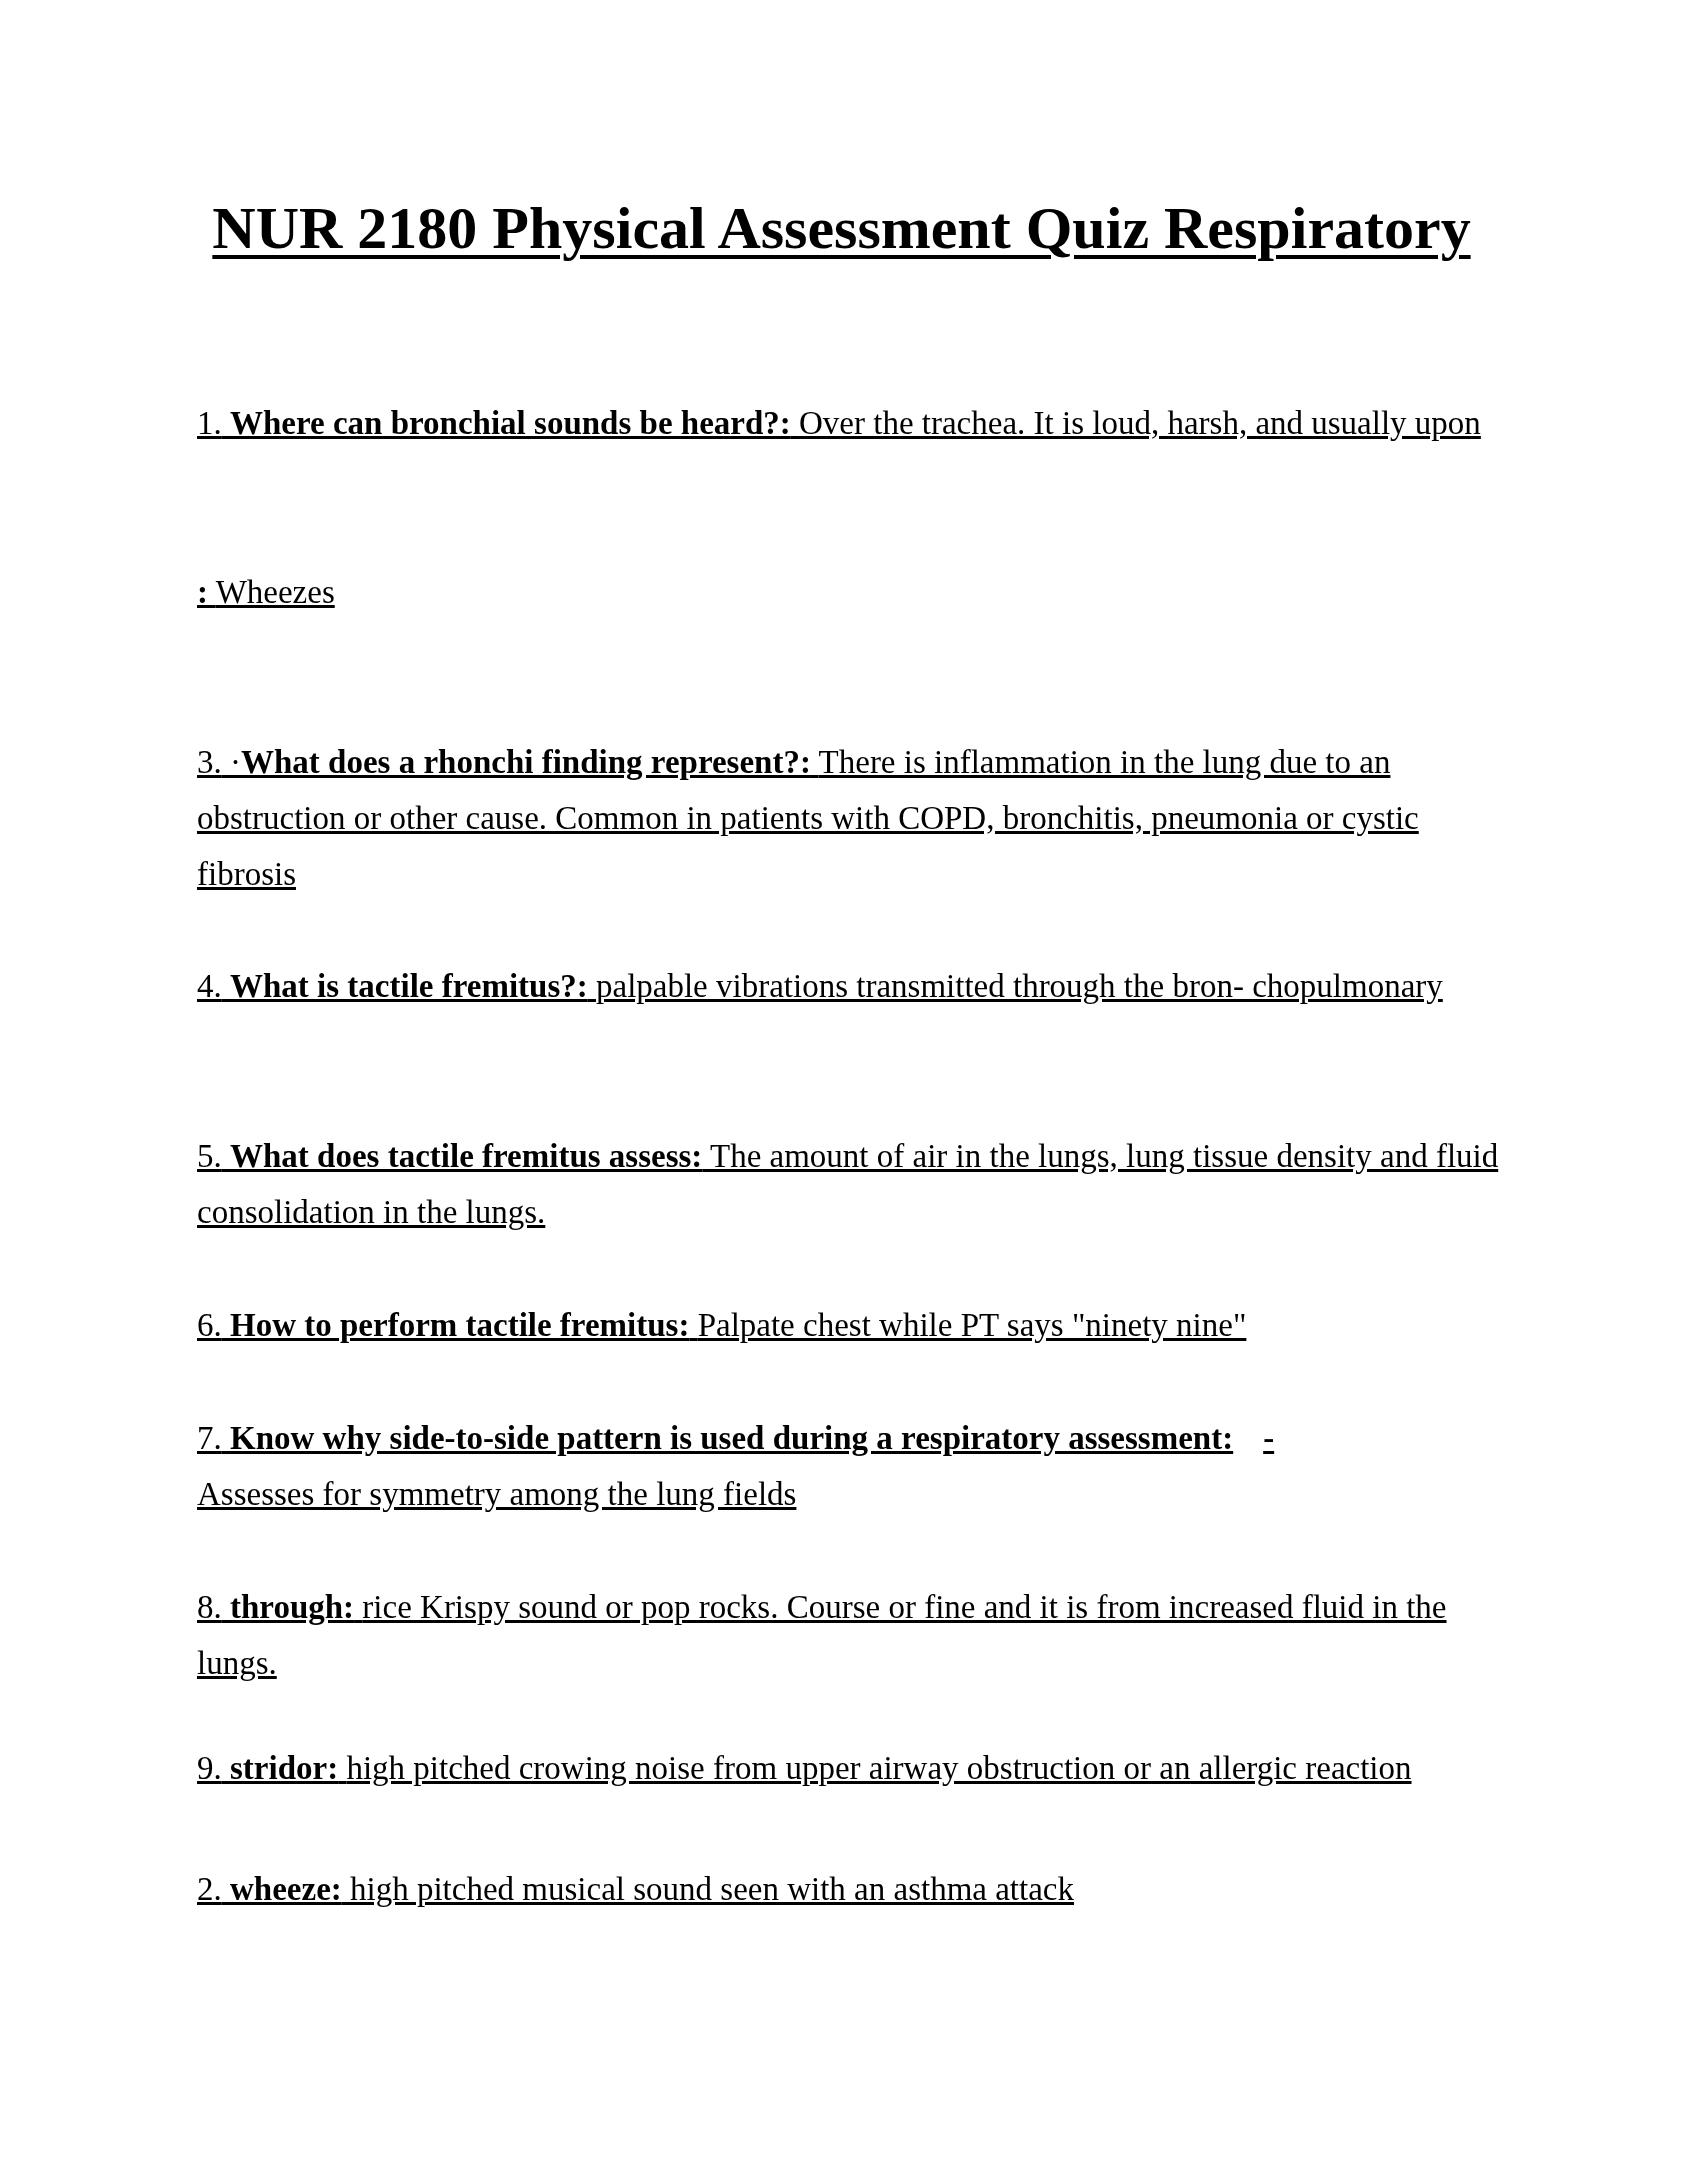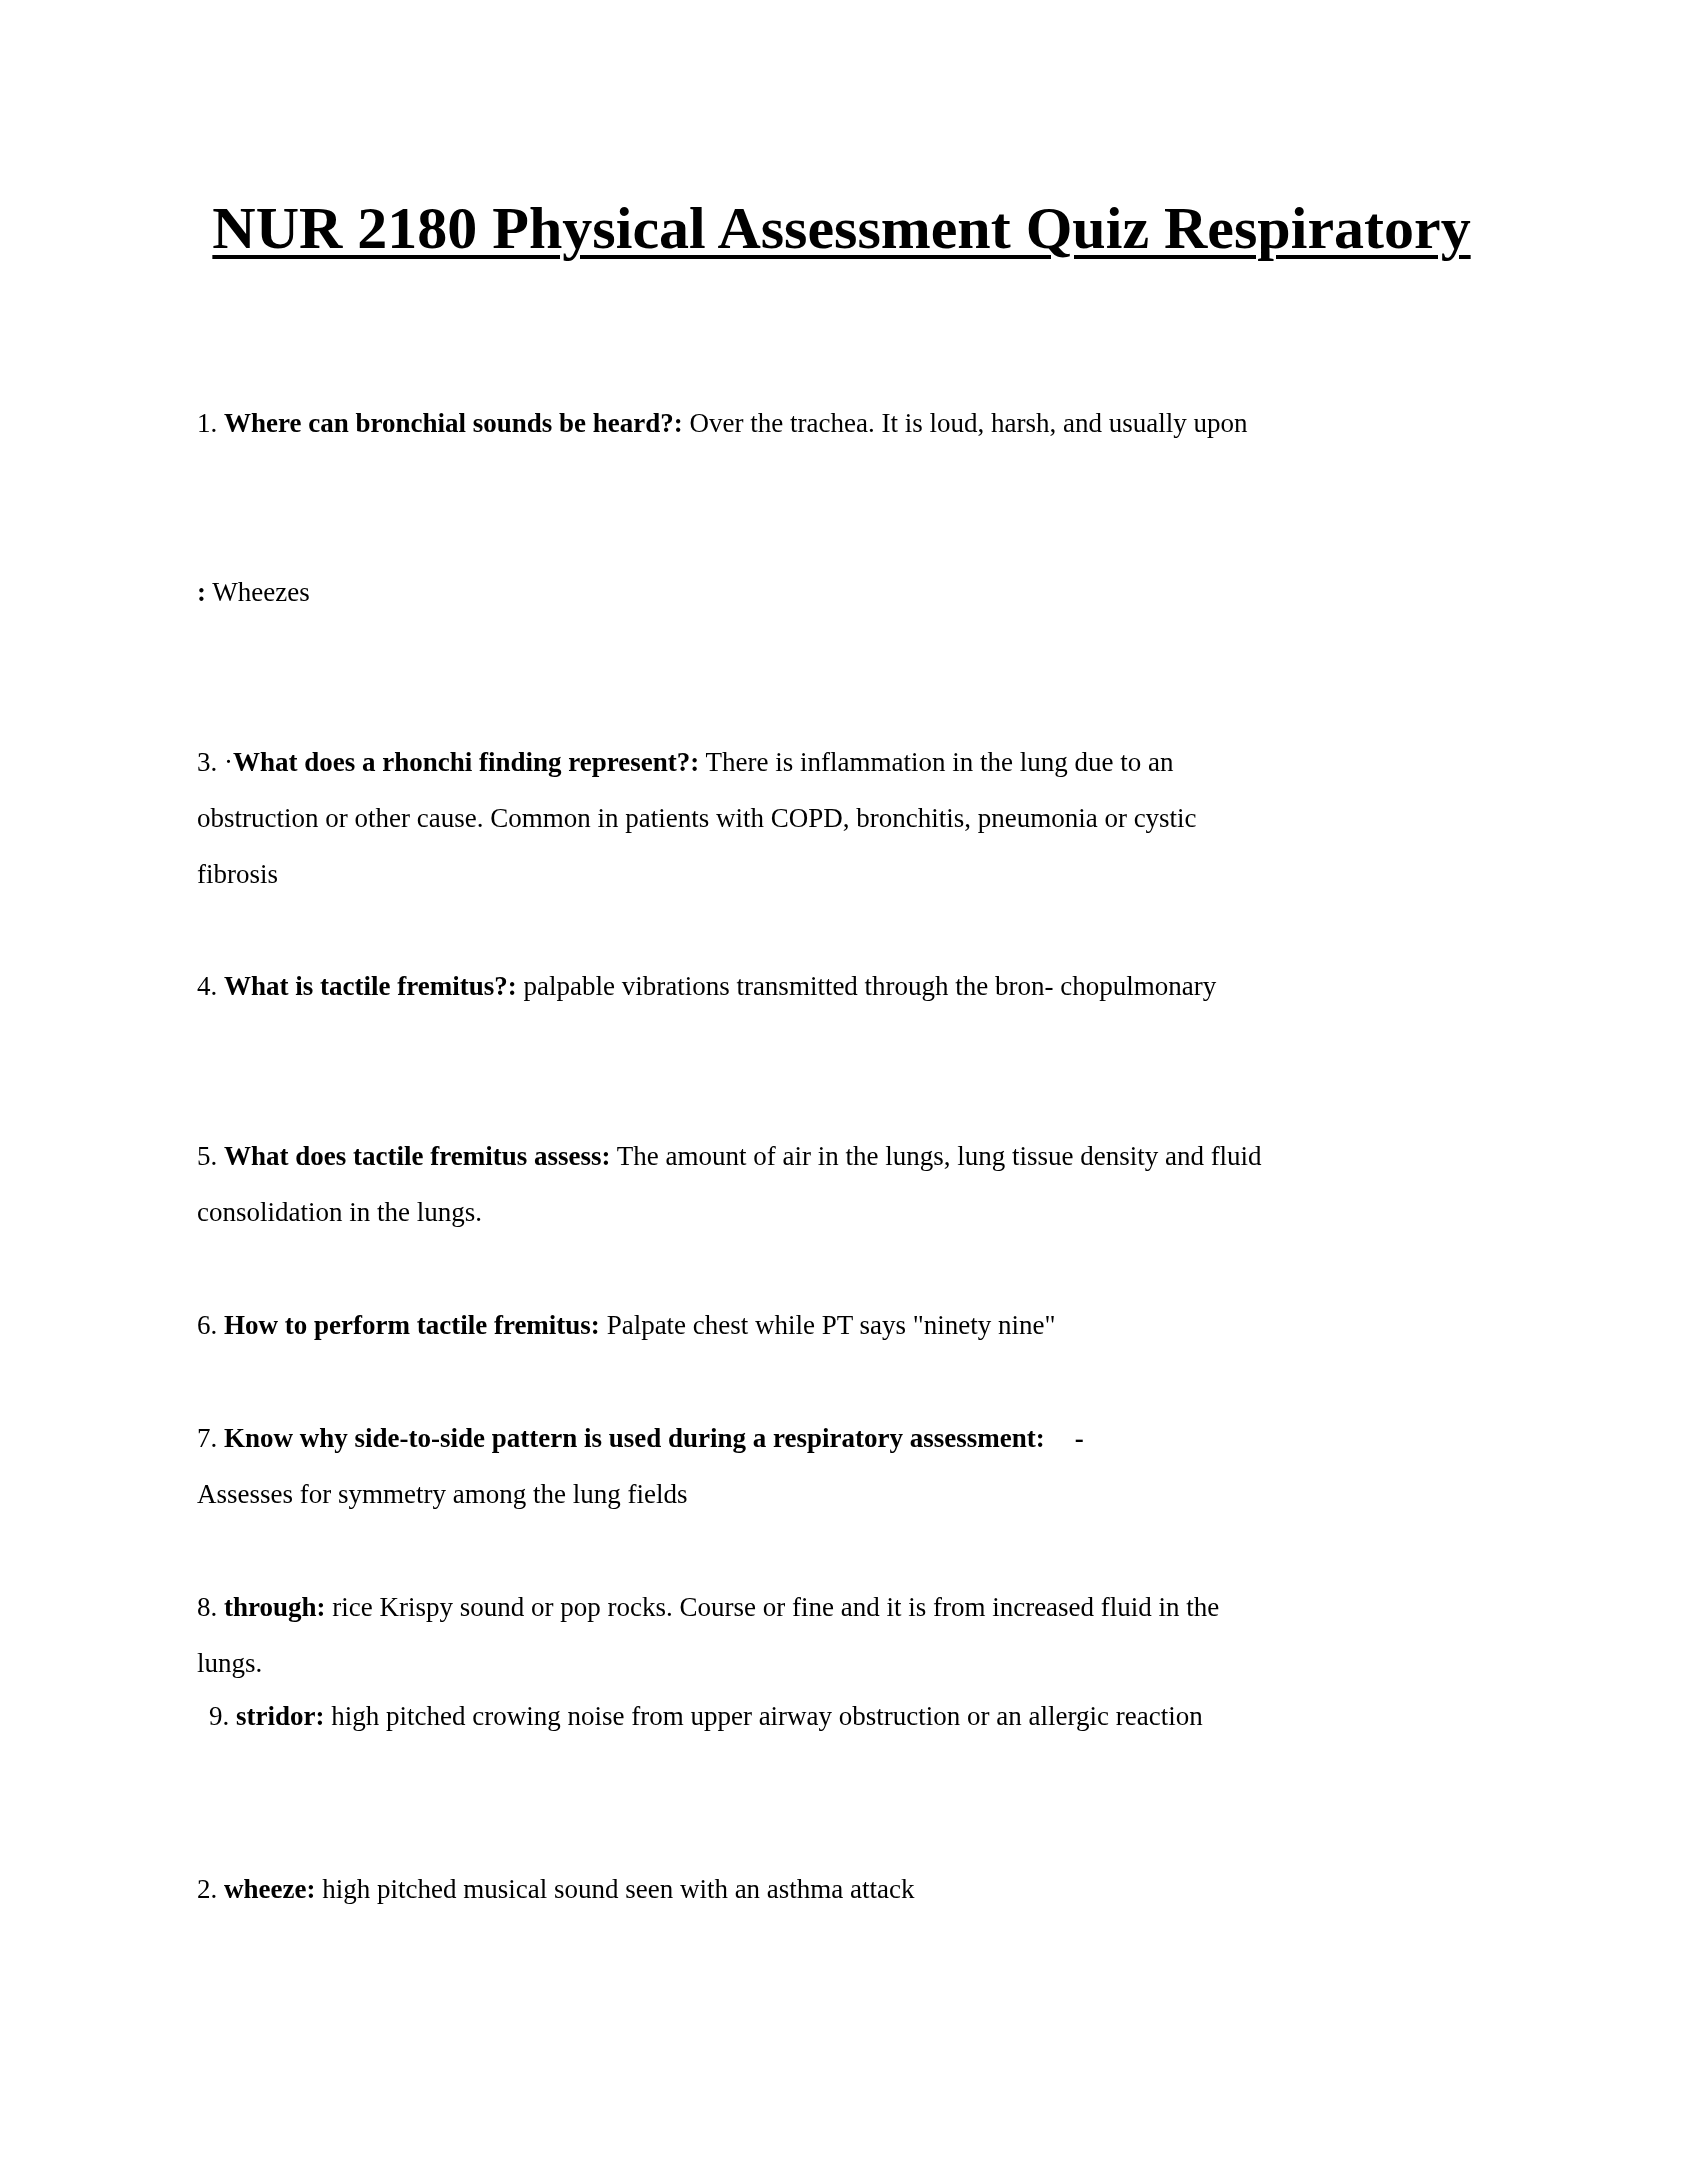--- a/index.html
+++ b/index.html
@@ -8,21 +8,21 @@
     font-family: "Liberation Serif", "DejaVu Serif", serif; color: #000000;
   }
   .title {
     position: absolute; left: 0; width: 1683px; top: 194px;
     text-align: center; font-weight: bold; font-size: 60px; line-height: 69px;
     text-decoration: underline; text-decoration-thickness: 4px; text-underline-offset: 7px;
     white-space: nowrap;
   }
   .qa {
     position: absolute; left: 197px; width: 1297px;
-    font-size: 27px; line-height: 56px; white-space: nowrap;
+    font-size: 33px; line-height: 56px; white-space: nowrap; text-decoration: underline;
   }
   .qa .line { display: block; height: 56px; }
   .qa b { font-weight: bold; }
   .gapdash { display: inline-block; width: 30px; }
 </style>
 </head>
 <body>
 
 <div class="title">NUR 2180 Physical Assessment Quiz Respiratory</div>
 
@@ -56,20 +56,20 @@
 <div class="qa" style="top:1410px;">
   <span class="line"><span>7.</span> <b>Know why side-to-side pattern is used during a respiratory assessment:</b><span class="gapdash"></span><b>-</b></span>
   <span class="line">Assesses for symmetry among the lung fields</span>
 </div>
 
 <div class="qa" style="top:1579px;">
   <span class="line"><span>8.</span> <b>through:</b> <span>rice Krispy sound or pop rocks. Course or fine and it is from increased fluid in the</span></span>
   <span class="line">lungs.</span>
 </div>
 
-<div class="qa" style="top:1688px;margin-left:12px;">
+<div class="qa" style="top:1740px;">
   <span class="line"><span>9.</span> <b>stridor:</b> <span>high pitched crowing noise from upper airway obstruction or an allergic reaction</span></span>
 </div>
 
 <div class="qa" style="top:1861px;">
   <span class="line"><span>2.</span> <b>wheeze:</b> <span>high pitched musical sound seen with an asthma attack</span></span>
 </div>
 
 
 </body></html>

